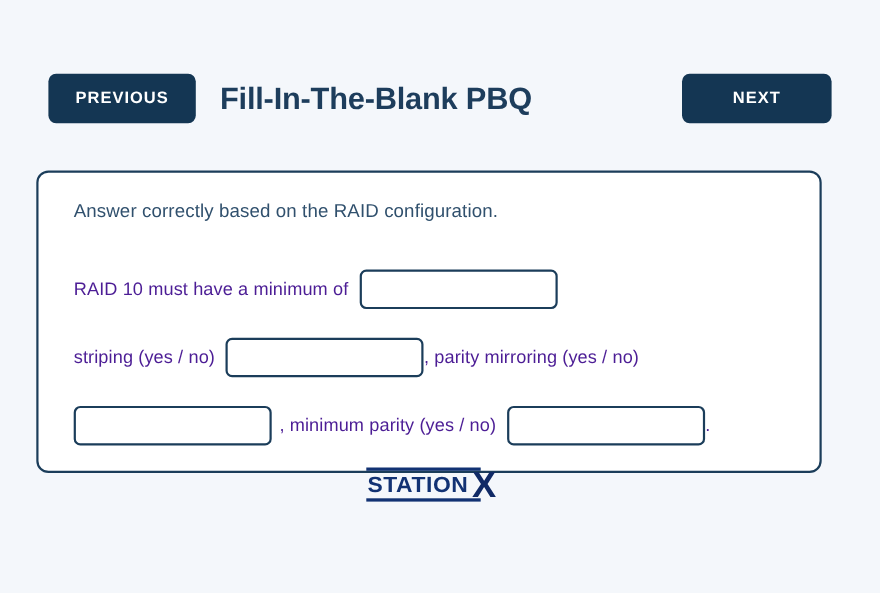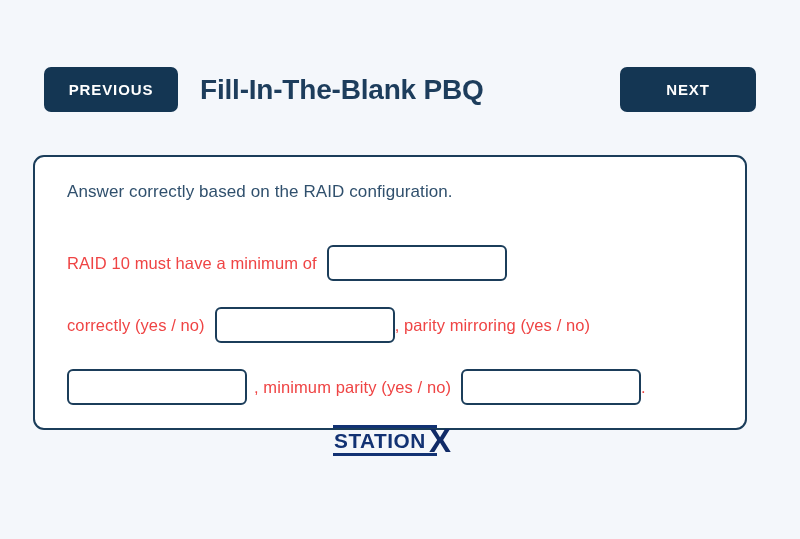--- a/index.html
+++ b/index.html
@@ -88,21 +88,21 @@
     top: 75px;
     width: 650px;
   }
   .quiz-line {
     display: flex;
     align-items: center;
     height: 62px;
   }
   .quiz-text {
     font-size: 16.5px;
-    color: #ef4444;
+    color: #4c1d95;
     white-space: pre;
     letter-spacing: 0.1px;
   }
   .blank {
     border: 2px solid #1b3d5a;
     border-radius: 6px;
     background: #ffffff;
     height: 36px;
     box-sizing: border-box;
     font-family: "Liberation Sans", sans-serif;
@@ -175,21 +175,21 @@
 
   <div class="quiz-body">
 
     <div class="quiz-line">
       <span class="quiz-text">RAID 10 must have a minimum of</span>
       <input class="blank blank-1" type="text" placeholder="" style="">
       <span class="gap-sm"></span>
     </div>
 
     <div class="quiz-line">
-      <span class="quiz-text">correctly (yes / no)</span>
+      <span class="quiz-text">striping (yes / no)</span>
       <input class="blank blank-2" type="text" placeholder="" style="">
       <span class="quiz-text">, parity mirroring (yes / no)</span>
     </div>
 
     <div class="quiz-line">
       <input class="blank blank-3" type="text" placeholder="" style="">
       <span class="gap-sm"></span>
       <span class="quiz-text">, minimum parity (yes / no)</span>
       <input class="blank blank-4" type="text" placeholder="" style="">
       <span class="quiz-text">.</span>

